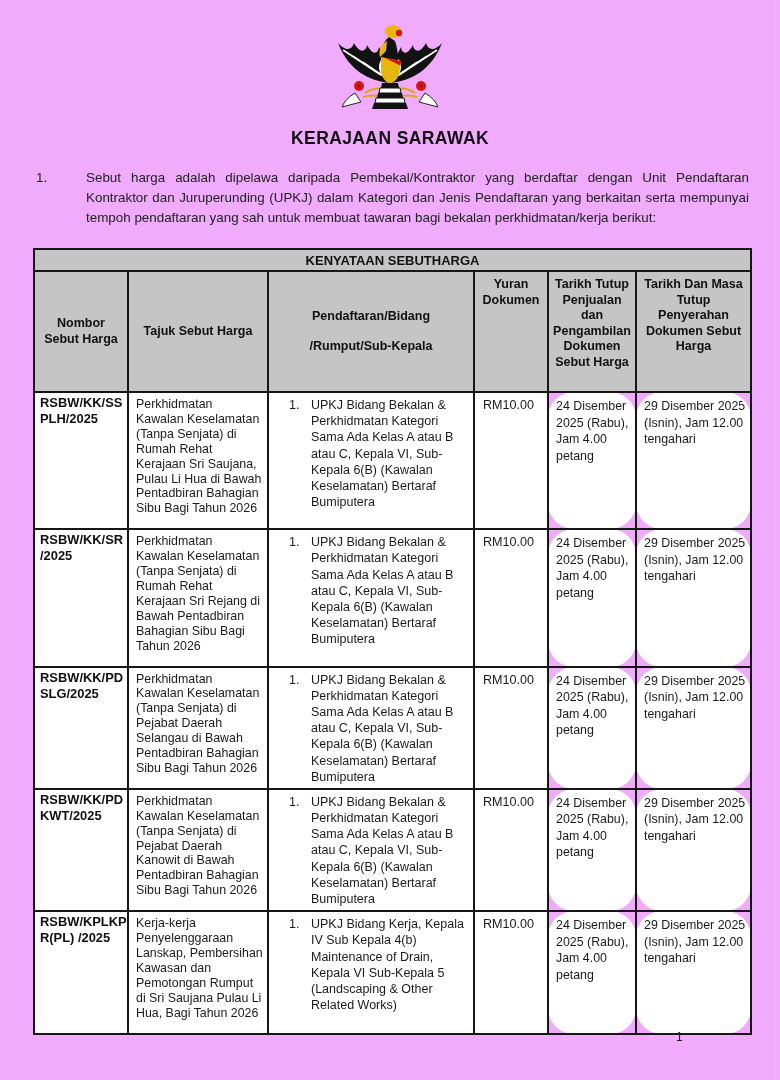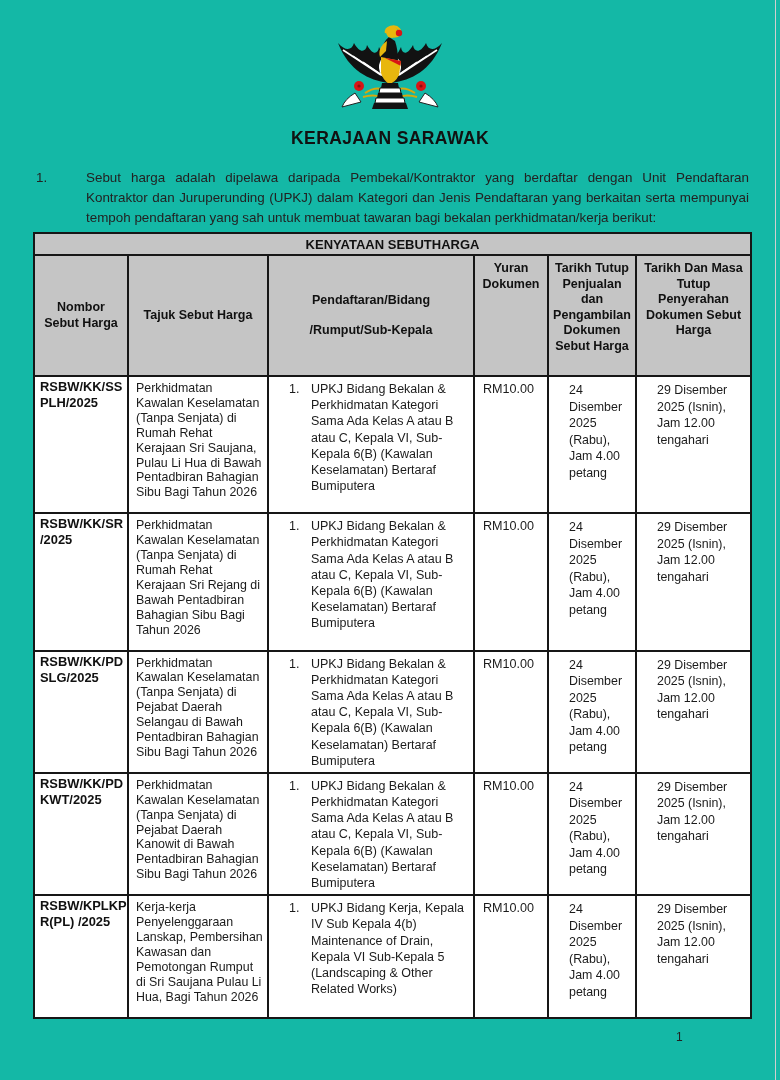--- a/index.html
+++ b/index.html
@@ -1,20 +1,20 @@
 <!DOCTYPE html>
 <html><head>
 <meta charset="utf-8">
 <style>
   * { margin:0; padding:0; box-sizing:border-box; }
   html,body { background:#ffffff; }
   .page {
     position:relative;
     width:780px; height:1080px;
-    background:#14b8a6;
+    background:#f0abfc;
     font-family:"Liberation Sans", sans-serif;
     color:#1b1b1b;
     overflow:hidden;
   }
   .page-edge {
     position:absolute; right:4px; top:0; width:1px; height:100%;
     background:#cfcfcf;
   }
   .logo-wrap { padding-top:23px; text-align:center; }
   .logo-wrap svg { width:130px; height:92px; }
@@ -30,21 +30,21 @@
     display:flex;
     margin:19px 31px 0 36px;
     font-size:13.4px;
     line-height:20px;
     text-align:justify;
     color:#222;
   }
   .intro .num { flex:0 0 22px; }
   .intro .txt { flex:1;margin-left:28px; }
 
-  .tbl-wrap { margin:4px 0 0 33px; }
+  .tbl-wrap { margin:20px 0 0 33px; }
   table.quote {
     border-collapse:collapse;
     table-layout:fixed;
     width:717px;
     border:2px solid #161616;
   }
   table.quote th, table.quote td {
     border:2px solid #161616;
     overflow:hidden;
   }
@@ -84,21 +84,21 @@
   td.c-tajuk {
     font-size:12.4px;
     line-height:14.9px;
     padding:4px 4px 12px 7px;
   }
   td.c-pend { padding:4px 3px 0 0; }
   .pend-flex { display:flex; font-size:12.5px; line-height:16.2px; }
   .pend-flex .pnum { flex:0 0 22px; margin-left:20px; }
   .pend-flex .ptxt { flex:1; padding-right:1px; }
   td.c-yuran { font-size:12.6px; padding:5px 2px 0 8px; }
-  td.c-t1, td.c-t2 { font-size:12.4px; line-height:16.5px; padding:5px 4px 0 20px; }
+  td.c-t1, td.c-t2 { font-size:12.4px; line-height:16.5px; padding:5px 4px 0 7px;border-radius:26px; }
 
   .page-number {
     position:absolute;
     left:676px; top:1030px;
     font-size:12px;
     color:#222;
   }
 </style>
 </head>
 <body>

